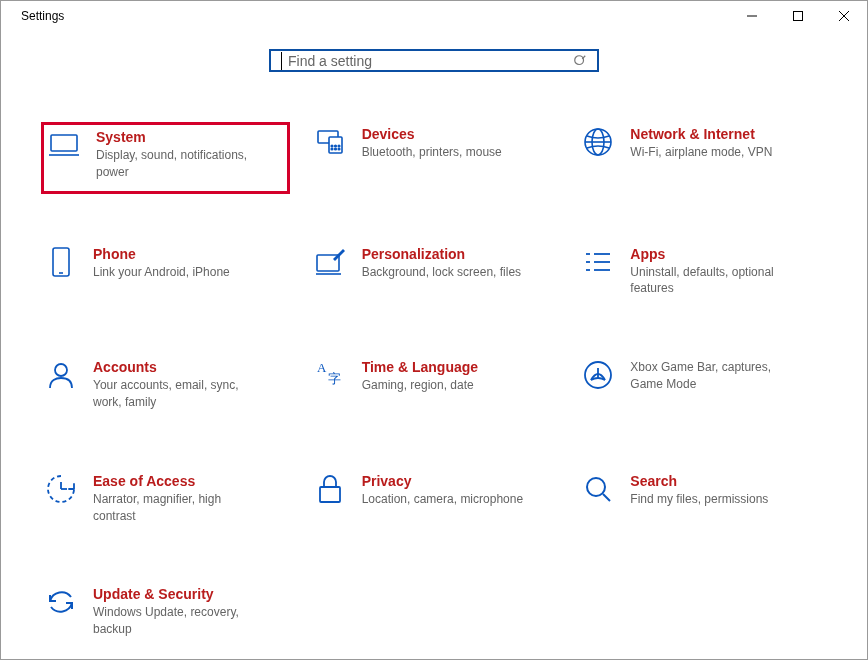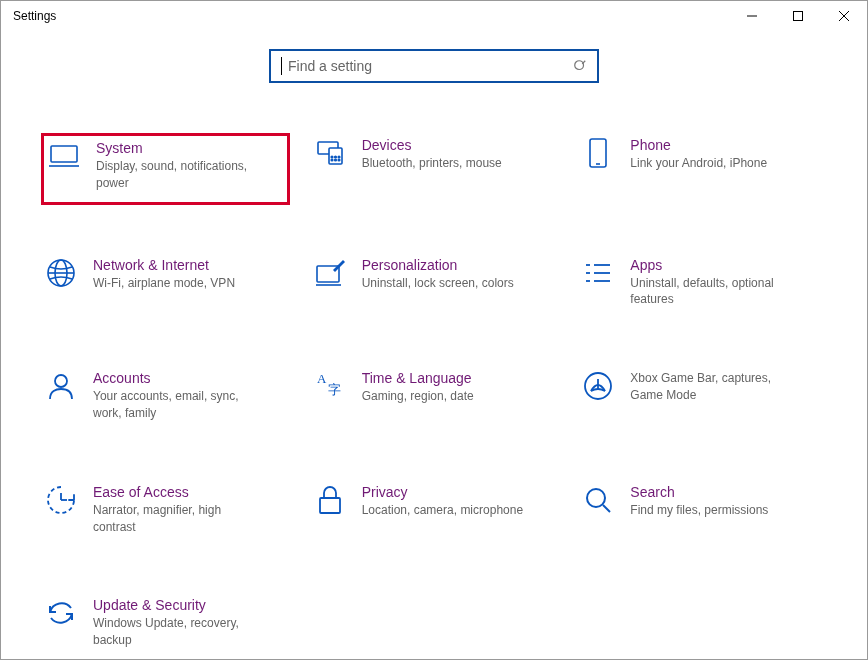--- a/index.html
+++ b/index.html
@@ -9,21 +9,21 @@
     width: 868px;
     height: 660px;
     overflow: hidden;
     border: 1px solid #999;
   }
   .titlebar {
     height: 30px;
     display: flex;
     align-items: center;
     justify-content: space-between;
-    padding-left: 12px;
+    padding-left: 20px;
     font-size: 12px;
     color: #000;
   }
   .titlebar .window-controls {
     display: flex;
     height: 100%;
   }
   .titlebar .wc {
     width: 46px;
     height: 100%;
@@ -33,21 +33,21 @@
     font-size: 12px;
     color: #000;
   }
   .search-row {
     display: flex;
     justify-content: center;
     margin-top: 18px;
   }
   .search-box {
     width: 330px;
-    height: 34px;
+    height: 23px;
     border: 2px solid #0b4fa3;
     display: flex;
     align-items: center;
     justify-content: space-between;
     padding: 0 10px;
   }
   .search-box .placeholder {
     color: #666;
     font-size: 14px;
     border-left: 1px solid #000;
@@ -83,22 +83,22 @@
     flex-shrink: 0;
     color: #0b57bf;
   }
   .tile-texts {
     display: flex;
     flex-direction: column;
     max-width: 170px;
   }
   .tile-title {
     font-size: 14px;
-    font-weight: 400;
-    color: #701a75;
+    font-weight: 700;
+    color: #b91c1c;
     margin-bottom: 2px;
   }
   .tile-desc {
     font-size: 12px;
     color: #646464;
     line-height: 1.4;
   }
   svg { display: block; }
 </style>
 </head>
@@ -167,58 +167,58 @@
       </svg>
     </div>
     <div class="tile-texts">
       <span class="tile-title">Devices</span>
       <span class="tile-desc">Bluetooth, printers, mouse</span>
     </div>
   </div>
 
   <div class="tile">
     <div class="icon-wrap">
-      <svg width="20" height="30" viewBox="0 0 20 30" fill="none" stroke="#0b57bf" stroke-width="1.6">
-        <rect x="2" y="1" width="16" height="28" rx="2"></rect>
-        <line x1="8" y1="26" x2="12" y2="26"></line>
-      </svg>
-    </div>
-    <div class="tile-texts">
-      <span class="tile-title">Phone</span>
-      <span class="tile-desc">Link your Android, iPhone</span>
-    </div>
-  </div>
-
-  <div class="tile">
-    <div class="icon-wrap">
       <svg width="30" height="30" viewBox="0 0 30 30" fill="none" stroke="#0b57bf" stroke-width="1.6">
         <circle cx="15" cy="15" r="13"></circle>
         <ellipse cx="15" cy="15" rx="6" ry="13"></ellipse>
         <line x1="2" y1="15" x2="28" y2="15"></line>
         <path d="M4 9 Q15 13 26 9"></path>
         <path d="M4 21 Q15 17 26 21"></path>
       </svg>
     </div>
     <div class="tile-texts">
       <span class="tile-title">Network &amp; Internet</span>
       <span class="tile-desc">Wi-Fi, airplane mode, VPN</span>
     </div>
   </div>
 
   <div class="tile">
     <div class="icon-wrap">
+      <svg width="20" height="30" viewBox="0 0 20 30" fill="none" stroke="#0b57bf" stroke-width="1.6">
+        <rect x="2" y="1" width="16" height="28" rx="2"></rect>
+        <line x1="8" y1="26" x2="12" y2="26"></line>
+      </svg>
+    </div>
+    <div class="tile-texts">
+      <span class="tile-title">Phone</span>
+      <span class="tile-desc">Link your Android, iPhone</span>
+    </div>
+  </div>
+
+  <div class="tile">
+    <div class="icon-wrap">
       <svg width="30" height="26" viewBox="0 0 30 26" fill="none" stroke="#0b57bf" stroke-width="1.6">
         <rect x="2" y="6" width="22" height="16" rx="1"></rect>
         <line x1="1" y1="25" x2="26" y2="25"></line>
         <path d="M18 10 L28 0 L30 2 L20 12 Z" fill="#0b57bf" stroke="none"></path>
       </svg>
     </div>
     <div class="tile-texts">
       <span class="tile-title">Personalization</span>
-      <span class="tile-desc">Uninstall, lock screen, colors</span>
+      <span class="tile-desc">Background, lock screen, files</span>
     </div>
   </div>
 
   <div class="tile">
     <div class="icon-wrap">
       <svg width="28" height="24" viewBox="0 0 28 24" fill="none" stroke="#0b57bf" stroke-width="1.8">
         <line x1="2" y1="4" x2="6" y2="4"></line>
           <line x1="10" y1="4" x2="26" y2="4"></line>
         <line x1="2" y1="12" x2="6" y2="12"></line>
           <line x1="10" y1="12" x2="26" y2="12"></line>

